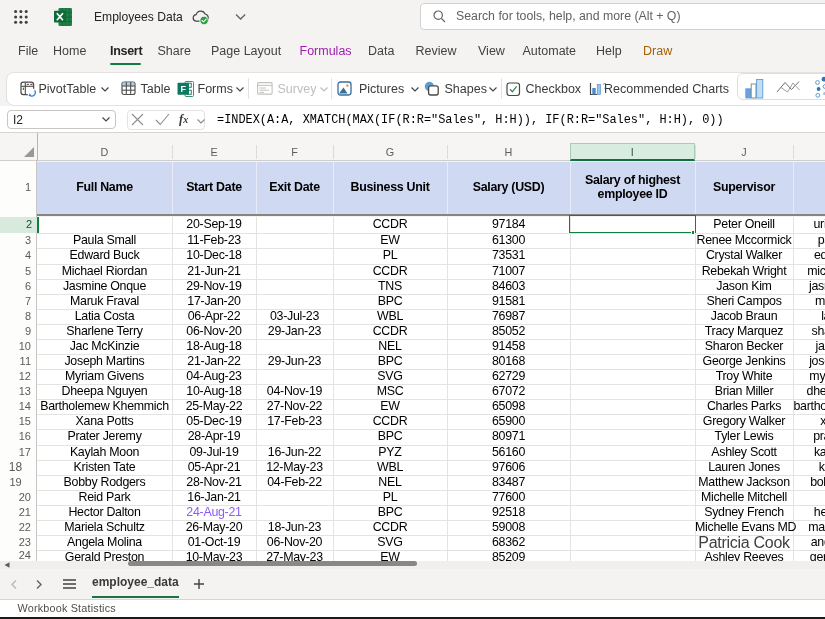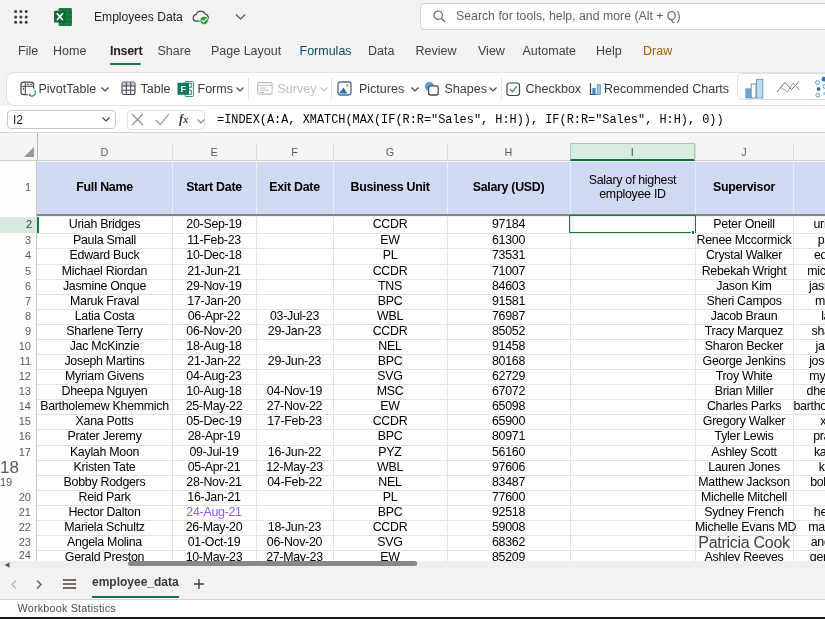--- a/index.html
+++ b/index.html
@@ -40,21 +40,21 @@
 <svg class="ab" style="left:432px;top:9px" width="15" height="15" viewBox="0 0 15 15">
     <circle cx="6.2" cy="6.2" r="4.2" fill="none" stroke="#616161" stroke-width="1.2"></circle>
     <line x1="9.4" y1="9.4" x2="13" y2="13" stroke="#616161" stroke-width="1.2"></line>
   </svg>
 <div class="ab" style="left:456px;top:9px;font-size:12.3px;color:#616161">Search for tools, help, and more (Alt + Q)</div>
 <div class="ab" style="left:18px;top:43.5px;font-size:12.5px;color:#424242">File</div>
 <div class="ab" style="left:53px;top:43.5px;font-size:12.5px;color:#424242">Home</div>
 <div class="ab" style="left:110px;top:43.5px;font-size:12.5px;letter-spacing:-0.3px;font-weight:bold;color:#242424">Insert</div>
 <div class="ab" style="left:157.5px;top:43.5px;font-size:12.5px;color:#424242">Share</div>
 <div class="ab" style="left:211px;top:43.5px;font-size:12.5px;color:#424242">Page Layout</div>
-<div class="ab" style="left:299.5px;top:43.5px;font-size:12.5px;color:#0c4a6e">Formulas</div>
+<div class="ab" style="left:299.5px;top:43.5px;font-size:12.5px;color:#a21caf">Formulas</div>
 <div class="ab" style="left:368px;top:43.5px;font-size:12.5px;color:#424242">Data</div>
 <div class="ab" style="left:415.5px;top:43.5px;font-size:12.5px;color:#424242">Review</div>
 <div class="ab" style="left:478px;top:43.5px;font-size:12.5px;color:#424242">View</div>
 <div class="ab" style="left:522.5px;top:43.5px;font-size:12.5px;color:#424242">Automate</div>
 <div class="ab" style="left:596px;top:43.5px;font-size:12.5px;color:#424242">Help</div>
 <div class="ab" style="left:643px;top:43.5px;font-size:12.5px;color:#a16207">Draw</div>
 <div class="ab" style="left:110px;top:62.5px;width:31px;height:2.5px;background:#127c42;border-radius:2px"></div>
 <div class="ab" style="left:6px;top:72px;width:828px;height:33.5px;background:#fff;border:1px solid #e3e2e1;border-radius:8px"></div>
 <svg class="ab" style="left:20px;top:81px" width="16" height="16" viewBox="0 0 16 16">
 <rect x="1" y="1" width="12.6" height="12.6" rx="2.4" fill="none" stroke="#4d4b49" stroke-width="1.25"></rect>
@@ -201,21 +201,21 @@
 <div class="ab" style="left:447px;top:162.3px;width:1px;height:51.8px;background:rgba(255,255,255,0.5)"></div>
 <div class="ab" style="left:570px;top:162.3px;width:1px;height:51.8px;background:rgba(255,255,255,0.5)"></div>
 <div class="ab" style="left:695px;top:162.3px;width:1px;height:51.8px;background:rgba(255,255,255,0.5)"></div>
 <div class="ab" style="left:793px;top:162.3px;width:1px;height:51.8px;background:rgba(255,255,255,0.5)"></div>
 <div class="ab ctr" style="left:37px;top:162.3px;width:135px;height:51.8px;line-height:51.8px;font-size:12.4px;letter-spacing:-0.28px;font-weight:bold;color:#000">Full Name</div>
 <div class="ab ctr" style="left:172px;top:162.3px;width:84px;height:51.8px;line-height:51.8px;font-size:12.4px;letter-spacing:-0.28px;font-weight:bold;color:#000">Start Date</div>
 <div class="ab ctr" style="left:256px;top:162.3px;width:77px;height:51.8px;line-height:51.8px;font-size:12.4px;letter-spacing:-0.28px;font-weight:bold;color:#000">Exit Date</div>
 <div class="ab ctr" style="left:333px;top:162.3px;width:114px;height:51.8px;line-height:51.8px;font-size:12.4px;letter-spacing:-0.28px;font-weight:bold;color:#000">Business Unit</div>
 <div class="ab ctr" style="left:447px;top:162.3px;width:123px;height:51.8px;line-height:51.8px;font-size:12.4px;letter-spacing:-0.28px;font-weight:bold;color:#000">Salary (USD)</div>
 <div class="ab ctr" style="left:695px;top:162.3px;width:98px;height:51.8px;line-height:51.8px;font-size:12.4px;letter-spacing:-0.28px;font-weight:bold;color:#000">Supervisor</div>
-<div class="ab ctr" style="left:570px;top:174.3px;width:125px;font-size:12.4px;letter-spacing:-0.28px;font-weight:normal;color:#000;line-height:13.4px">Salary of highest<br>employee ID</div>
+<div class="ab ctr" style="left:570px;top:174.3px;width:125px;font-size:12.4px;letter-spacing:-0.28px;font-weight:bold;color:#000;line-height:13.4px">Salary of highest<br>employee ID</div>
 <div class="ab" style="left:37px;top:216.8px;width:788px;height:343.99999999999994px;background:#fff;overflow:hidden">
 <div class="ab" style="left:135px;top:0;width:1px;height:345px;background:#e4e3e2"></div>
 <div class="ab" style="left:219px;top:0;width:1px;height:345px;background:#e4e3e2"></div>
 <div class="ab" style="left:296px;top:0;width:1px;height:345px;background:#e4e3e2"></div>
 <div class="ab" style="left:410px;top:0;width:1px;height:345px;background:#e4e3e2"></div>
 <div class="ab" style="left:533px;top:0;width:1px;height:345px;background:#e4e3e2"></div>
 <div class="ab" style="left:658px;top:0;width:1px;height:345px;background:#e4e3e2"></div>
 <div class="ab" style="left:756px;top:0;width:1px;height:345px;background:#e4e3e2"></div>
 <div class="ab" style="left:0;top:16.60px;width:788px;height:1px;background:#e4e3e2"></div>
 <div class="ab" style="left:0;top:31.68px;width:788px;height:1px;background:#e4e3e2"></div>
@@ -233,21 +233,20 @@
 <div class="ab" style="left:0;top:212.64px;width:788px;height:1px;background:#e4e3e2"></div>
 <div class="ab" style="left:0;top:227.72px;width:788px;height:1px;background:#e4e3e2"></div>
 <div class="ab" style="left:0;top:242.80px;width:788px;height:1px;background:#e4e3e2"></div>
 <div class="ab" style="left:0;top:257.88px;width:788px;height:1px;background:#e4e3e2"></div>
 <div class="ab" style="left:0;top:272.96px;width:788px;height:1px;background:#e4e3e2"></div>
 <div class="ab" style="left:0;top:288.04px;width:788px;height:1px;background:#e4e3e2"></div>
 <div class="ab" style="left:0;top:303.12px;width:788px;height:1px;background:#e4e3e2"></div>
 <div class="ab" style="left:0;top:318.20px;width:788px;height:1px;background:#e4e3e2"></div>
 <div class="ab" style="left:0;top:333.28px;width:788px;height:1px;background:#e4e3e2"></div>
 
-<div class="ab ctr" style="left:0px;top:0.00px;width:135px;height:16.60px;line-height:15.08px;font-size:12.4px;letter-spacing:-0.28px;color:#000">Uriah Bridges</div>
 <div class="ab ctr" style="left:135px;top:0.00px;width:84px;height:16.60px;line-height:15.08px;font-size:12.4px;letter-spacing:-0.28px;color:#000">20-Sep-19</div>
 <div class="ab ctr" style="left:296px;top:0.00px;width:114px;height:16.60px;line-height:15.08px;font-size:12.4px;letter-spacing:-0.28px;color:#000">CCDR</div>
 <div class="ab ctr" style="left:410px;top:0.00px;width:123px;height:16.60px;line-height:15.08px;font-size:12.4px;letter-spacing:-0.28px;color:#000">97184</div>
 <div class="ab ctr" style="left:658px;top:0.00px;width:98px;height:16.60px;line-height:15.08px;font-size:12.4px;letter-spacing:-0.28px;color:#000">Peter Oneill</div>
 <div class="ab ctr" style="left:756.5px;top:0.00px;width:191px;height:16.60px;line-height:15.08px;font-size:12.4px;letter-spacing:-0.28px;color:#000;overflow:hidden">uriah.bridges@bilearner.com</div>
 <div class="ab ctr" style="left:0px;top:16.60px;width:135px;height:15.08px;line-height:15.08px;font-size:12.4px;letter-spacing:-0.28px;color:#000">Paula Small</div>
 <div class="ab ctr" style="left:135px;top:16.60px;width:84px;height:15.08px;line-height:15.08px;font-size:12.4px;letter-spacing:-0.28px;color:#000">11-Feb-23</div>
 <div class="ab ctr" style="left:296px;top:16.60px;width:114px;height:15.08px;line-height:15.08px;font-size:12.4px;letter-spacing:-0.28px;color:#000">EW</div>
 <div class="ab ctr" style="left:410px;top:16.60px;width:123px;height:15.08px;line-height:15.08px;font-size:12.4px;letter-spacing:-0.28px;color:#000">61300</div>
 <div class="ab ctr" style="left:658px;top:16.60px;width:98px;height:15.08px;line-height:15.08px;font-size:12.4px;letter-spacing:-0.28px;color:#000">Renee Mccormick</div>
@@ -402,22 +401,22 @@
 <div class="ab" style="left:0;top:308.80px;width:31px;height:15.08px;line-height:15.08px;text-align:right;font-size:11px;color:#5c5a58;overflow:hidden">8</div>
 <div class="ab" style="left:0;top:323.88px;width:31px;height:15.08px;line-height:15.08px;text-align:right;font-size:11px;color:#5c5a58;overflow:hidden">9</div>
 <div class="ab" style="left:0;top:338.96px;width:31px;height:15.08px;line-height:15.08px;text-align:right;font-size:11px;color:#5c5a58;overflow:hidden">10</div>
 <div class="ab" style="left:0;top:354.04px;width:31px;height:15.08px;line-height:15.08px;text-align:right;font-size:11px;color:#5c5a58;overflow:hidden">11</div>
 <div class="ab" style="left:0;top:369.12px;width:31px;height:15.08px;line-height:15.08px;text-align:right;font-size:11px;color:#5c5a58;overflow:hidden">12</div>
 <div class="ab" style="left:0;top:384.20px;width:31px;height:15.08px;line-height:15.08px;text-align:right;font-size:11px;color:#5c5a58;overflow:hidden">13</div>
 <div class="ab" style="left:0;top:399.28px;width:31px;height:15.08px;line-height:15.08px;text-align:right;font-size:11px;color:#5c5a58;overflow:hidden">14</div>
 <div class="ab" style="left:0;top:414.36px;width:31px;height:15.08px;line-height:15.08px;text-align:right;font-size:11px;color:#5c5a58;overflow:hidden">15</div>
 <div class="ab" style="left:0;top:429.44px;width:31px;height:15.08px;line-height:15.08px;text-align:right;font-size:11px;color:#5c5a58;overflow:hidden">16</div>
 <div class="ab" style="left:0;top:444.52px;width:31px;height:15.08px;line-height:15.08px;text-align:right;font-size:11px;color:#5c5a58;overflow:hidden">17</div>
-<div class="ab" style="left:0;top:459.60px;width:31px;height:15.08px;line-height:15.08px;text-align:left;font-size:17px;color:#5c5a58;overflow:hidden">18</div>
-<div class="ab" style="left:0;top:474.68px;width:31px;height:15.08px;line-height:15.08px;text-align:left;font-size:11px;color:#5c5a58;overflow:hidden">19</div>
+<div class="ab" style="left:0;top:459.60px;width:31px;height:15.08px;line-height:15.08px;text-align:center;font-size:12px;color:#5c5a58;overflow:hidden">18</div>
+<div class="ab" style="left:0;top:474.68px;width:31px;height:15.08px;line-height:15.08px;text-align:center;font-size:11px;color:#5c5a58;overflow:hidden">19</div>
 <div class="ab" style="left:0;top:489.76px;width:31px;height:15.08px;line-height:15.08px;text-align:right;font-size:11px;color:#5c5a58;overflow:hidden">20</div>
 <div class="ab" style="left:0;top:504.84px;width:31px;height:15.08px;line-height:15.08px;text-align:right;font-size:11px;color:#5c5a58;overflow:hidden">21</div>
 <div class="ab" style="left:0;top:519.92px;width:31px;height:15.08px;line-height:15.08px;text-align:right;font-size:11px;color:#5c5a58;overflow:hidden">22</div>
 <div class="ab" style="left:0;top:535.00px;width:31px;height:15.08px;line-height:15.08px;text-align:right;font-size:11px;color:#5c5a58;overflow:hidden">23</div>
 <div class="ab" style="left:0;top:550.08px;width:31px;height:10.72px;line-height:10.72px;text-align:right;font-size:11px;color:#5c5a58;overflow:hidden">24</div>
 <div class="ab" style="left:568.6px;top:214.9px;width:127.2px;height:17.8px;border:1.7px solid #137c41"></div>
 <div class="ab" style="left:691px;top:230.3px;width:4.4px;height:4.4px;background:#137c41;border:1px solid #fff"></div>
 <div class="ab" style="left:0;top:560.5px;width:825px;height:8px;background:#f0efee"></div>
 <svg class="ab" style="left:3px;top:561.5px" width="8" height="6" viewBox="0 0 8 6">
     <path d="M6.5 0.3 L1.5 3 L6.5 5.7 Z" fill="#5f5d5b"></path>

